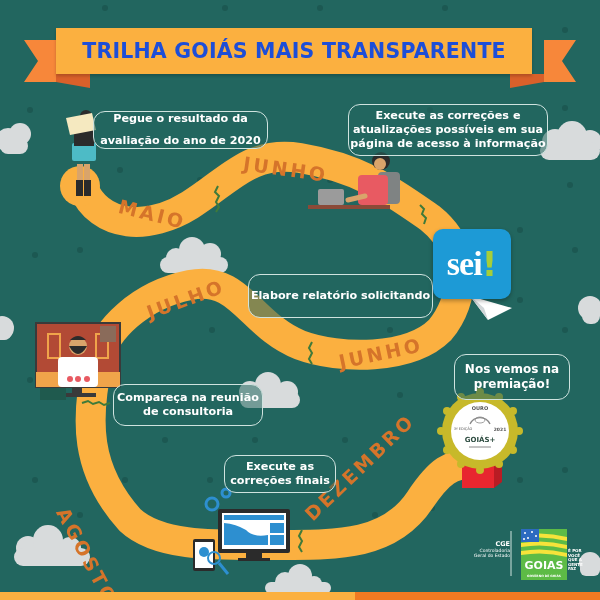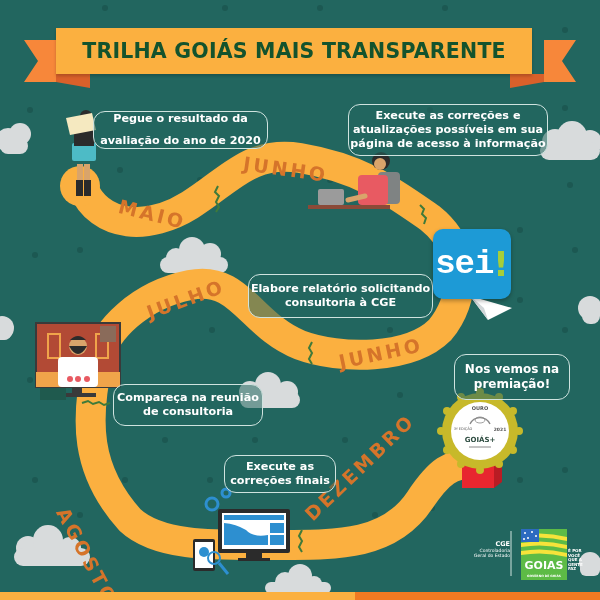--- a/index.html
+++ b/index.html
@@ -8,41 +8,41 @@
   .stage { position: absolute; left: 0; top: 0; width: 600px; height: 600px; background: #22665f; overflow: hidden; }
   .bg-svg { position: absolute; left: 0; top: 0; }
   .banner { position: absolute; left: 50px; top: 28px; width: 488px; height: 54px; }
   .banner-main {
     position: absolute; left: 6px; top: 0; width: 476px; height: 46px;
     background: #fbb040; display: flex; align-items: center; justify-content: center;
     box-shadow: 0 2px 3px rgba(0,0,0,0.2);
   }
   .banner-title {
     font-family: "DejaVu Sans", sans-serif; font-weight: bold; font-size: 20.5px;
-    color: #14532d; letter-spacing: 0.2px; white-space: nowrap;
+    color: #1d4ed8; letter-spacing: 0.2px; white-space: nowrap;
   }
   .bubble {
     position: absolute; border: 1.5px solid #cfe3df; border-radius: 12px;
     background: rgba(34,102,95,0.55);
     color: #ffffff; font-family: "DejaVu Sans", sans-serif; font-weight: bold;
     font-size: 11.2px; line-height: 14px; text-align: center;
     display: flex; flex-direction: column; align-items: center; justify-content: center;
     padding: 2px 8px;
   }
   .bubble span { display: block; white-space: nowrap; }
   .month {
     position: absolute; font-family: "DejaVu Sans", sans-serif; font-weight: bold;
     color: #d5742a; font-size: 19px; letter-spacing: 3px; white-space: nowrap;
   }
   .sei {
     position: absolute; left: 433px; top: 229px; width: 78px; height: 70px;
     background: #1d9ad6; border-radius: 10px; box-shadow: 0 2px 4px rgba(0,0,0,0.3);
     display: flex; align-items: center; justify-content: center;
   }
-  .sei-text { color: #ffffff; font-weight: bold; font-size: 34px; font-family: Liberation Mono, monospace; letter-spacing: -1px; }
+  .sei-text { color: #ffffff; font-weight: bold; font-size: 34px; font-family: Liberation Serif, serif; letter-spacing: -1px; }
   .sei-bang { color: #a6ce39; font-weight: bold; font-size: 34px; font-family: "DejaVu Sans", sans-serif; }
   .medal-text { position: absolute; font-family: "DejaVu Sans", sans-serif; color: #555; text-align: center; }
   .logo-cge { position: absolute; left: 462px; top: 540px; width: 48px; text-align: right; color: #ffffff; }
   .cge-title { font-weight: bold; font-size: 6.5px; display: block; }
   .cge-sub { font-size: 4.5px; line-height: 5px; display: block; }
   .goias-flag { position: absolute; left: 521px; top: 529px; width: 46px; height: 51px; background: #5dbb46; overflow: hidden; }
   .goias-word { position: absolute; left: 0; top: 30px; width: 46px; text-align: center; color: #fff; font-weight: bold; font-size: 11px; font-family: "DejaVu Sans", sans-serif; }
   .goias-sub { position: absolute; left: 0; top: 45px; width: 46px; text-align: center; color: #fff; font-size: 3px; font-weight: bold; }
   .goias-tag { position: absolute; left: 568px; top: 549px; color: #fff; font-size: 4px; line-height: 4.5px; font-weight: bold; width: 20px; }
   .bottom-bar-left { position: absolute; left: 0; top: 592px; width: 355px; height: 8px; background: #fbb040; }
@@ -280,21 +280,20 @@
     <span>Pegue o resultado da</span>
     <span>avaliação do ano de 2020</span>
   </div>
   <div class="bubble" style="left:348px; top:104px; width:200px; height:52px;">
     <span>Execute as correções e</span>
     <span>atualizações possíveis em sua</span>
     <span>página de acesso à informação</span>
   </div>
   <div class="bubble" style="left:248px; top:246px; width:185px; height:44px;margin-top:28px;">
     <span>Elabore relatório solicitando</span>
-    <span>consultoria à CGE</span>
   </div>
   <div class="bubble" style="left:113px; top:372px; width:150px; height:42px;margin-top:12px;">
     <span>Compareça na reunião</span>
     <span>de consultoria</span>
   </div>
   <div class="bubble" style="left:224px; top:455px; width:112px; height:38px;">
     <span>Execute as</span>
     <span>correções finais</span>
   </div>
   <div class="bubble" style="left:454px; top:354px; width:116px; height:46px; font-size:12px; line-height:15px;">

